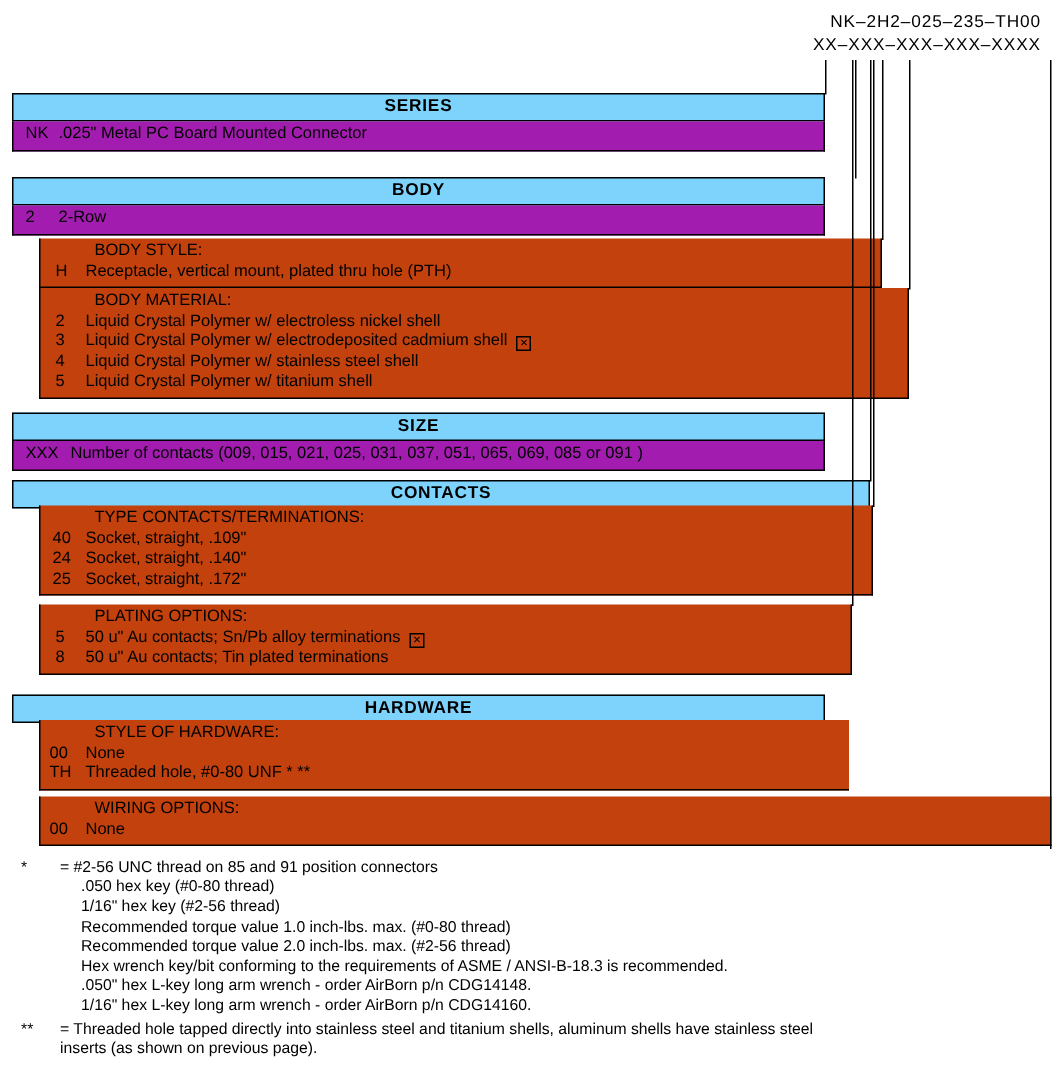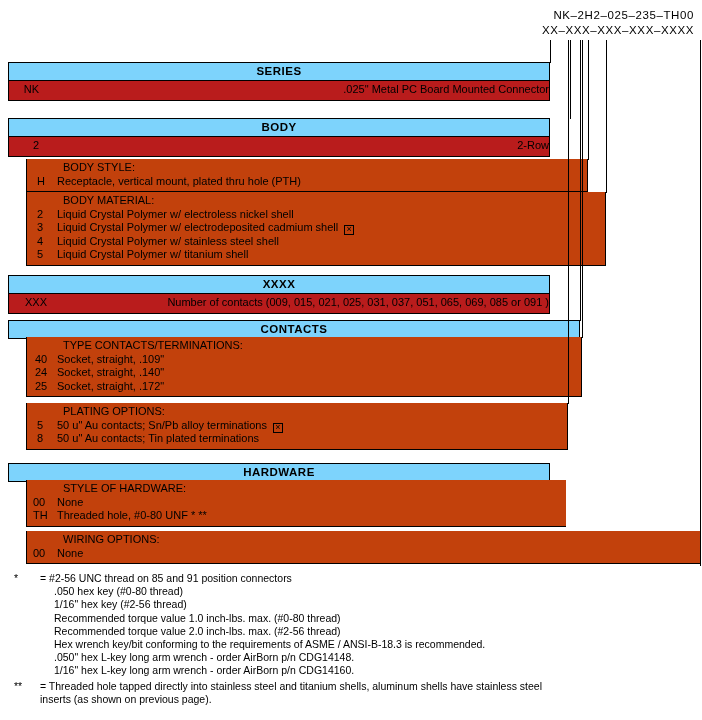--- a/index.html
+++ b/index.html
@@ -46,22 +46,21 @@
     font-size: 11.5px;
     letter-spacing: 0.5px;
     padding: 2px 0 3px 0;
     box-sizing: border-box;
   }
   .body-box {
     border: 1px solid #000;
     border-top: none;
     box-sizing: border-box;
     padding: 2px 0 3px 0;
-    background: #b91c1c;
-    text-align: right;
+    background: #a21caf;
   }
   .row {
     display: flex;
     line-height: 13.5px;
     font-size: 11px;
     white-space: nowrap;
   }
   .code {
     width: 30px;
     padding-left: 8px;
@@ -196,21 +195,21 @@
         <div class="desc">Liquid Crystal Polymer w/ stainless steel shell</div>
       </div>
       <div class="row">
         <div class="code" style="padding-left:10px">5</div>
         <div class="desc">Liquid Crystal Polymer w/ titanium shell</div>
       </div>
     </div>
   </div>
 
   <div class="section" style="left:8px; top:275px; width:542px;">
-    <div class="bar">XXXX</div>
+    <div class="bar">SIZE</div>
     <div class="body-box">
       <div class="row">
         <div class="code wide">XXX</div>
         <div class="desc">Number of contacts (009, 015, 021, 025, 031, 037, 051, 065, 069, 085 or 091 )</div>
       </div>
     </div>
   </div>
 
   <div class="section" style="left:8px; top:320px; width:572px;">
     <div class="bar">CONTACTS</div>

